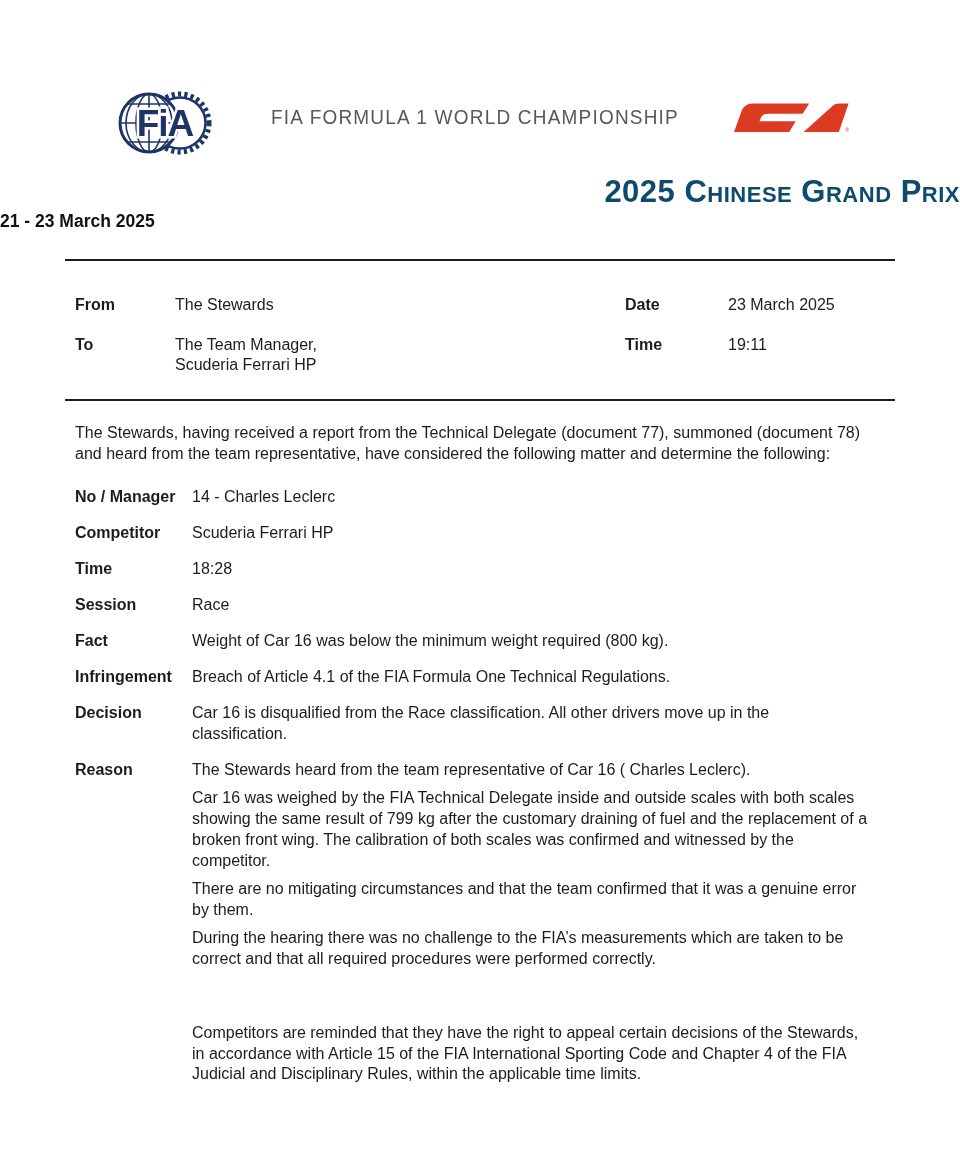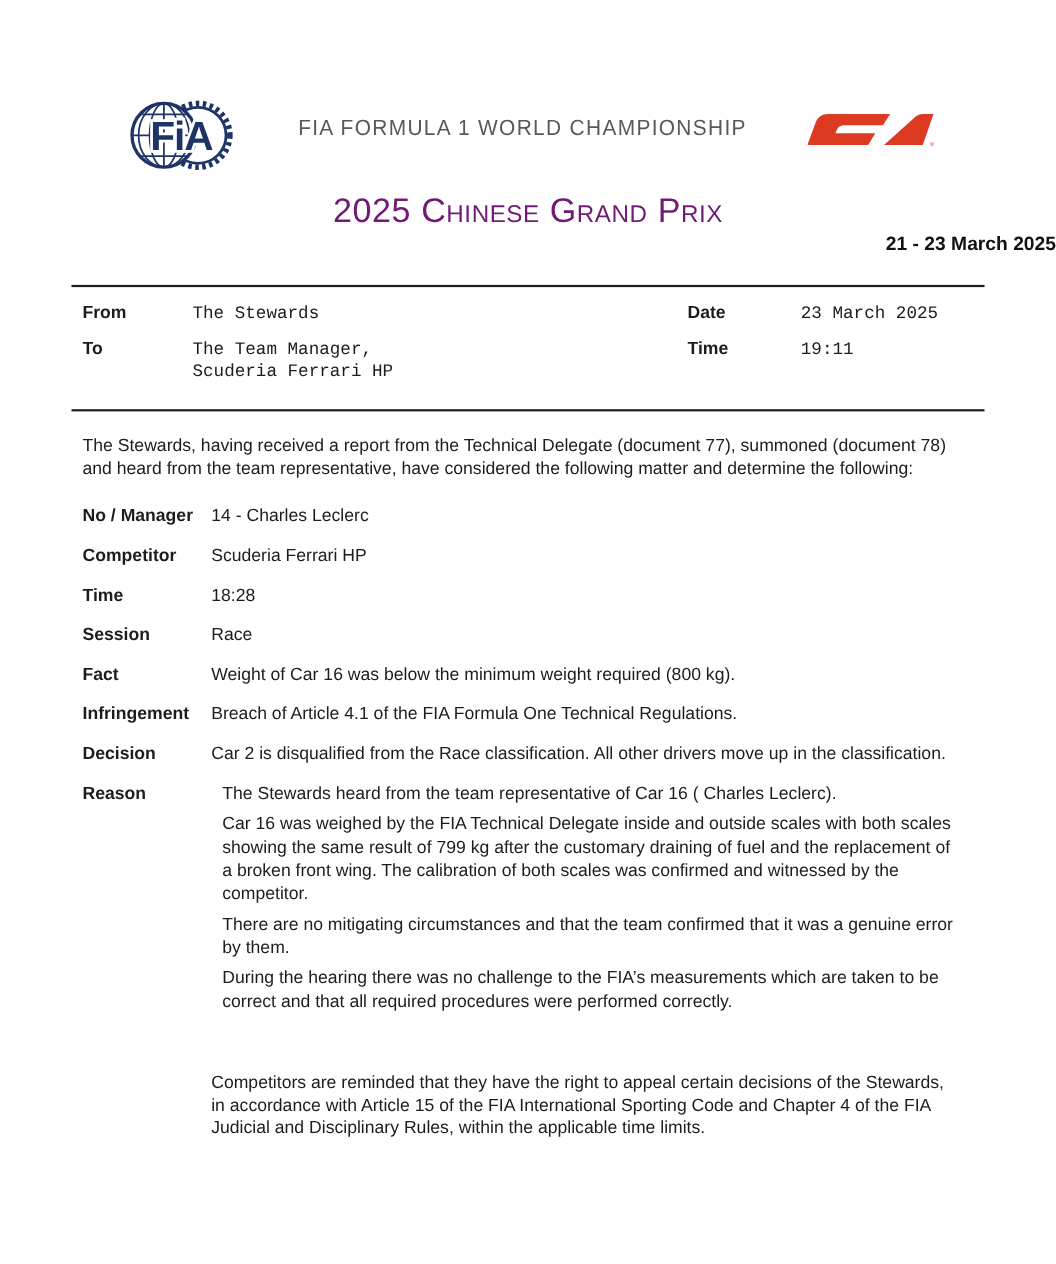--- a/index.html
+++ b/index.html
@@ -16,51 +16,51 @@
   }
   .fia-logo { flex:0 0 auto; }
   .champ-title {
     flex:1 1 auto; text-align:center; padding-top:22px;
     font-size:19px; letter-spacing:1.2px; color:#58585a;
     white-space:nowrap; transform:scaleY(1.05);
   }
   .f1-logo { flex:0 0 auto; margin-top:12px; }
   
   .event-title {
-    margin-top:12px; text-align:center;
-    font-size:31px; font-weight:normal; letter-spacing:0.5px;
-    font-variant:small-caps; color:#701a75;
+    margin-top:12px; text-align:right;
+    font-size:31px; font-weight:bold; letter-spacing:0.5px;
+    font-variant:small-caps; color:#0c4a6e;
   }
   .event-dates {
-    text-align:right; font-size:17.5px; font-weight:bold; margin-top:1px; color:#111;
+    text-align:left; font-size:17.5px; font-weight:bold; margin-top:1px; color:#111;
   }
   
   .meta {
     margin:27px 65px 0 65px;
     border-top:2px solid #1c1c1c; border-bottom:2px solid #1c1c1c;
     padding:14px 0 24px 0;
     display:flex; font-size:16px;
   }
   .meta-left { width:470px; padding-left:10px; }
   .meta-right { flex:1; padding-left:90px; }
-  .meta-row { display:flex; margin-bottom:13px; line-height:20px; }
+  .meta-row { display:flex; margin-bottom:13px; line-height:20px;margin-top:20px; }
   .meta-row:last-child { margin-bottom:0; }
   .meta-left .m-lbl { width:100px; font-weight:bold; flex-shrink:0; }
   .meta-right .m-lbl { width:103px; font-weight:bold; flex-shrink:0; }
-  .m-val { white-space:pre-line;font-family:Liberation Mono, monospace; }
+  .m-val { white-space:pre-line; }
   
   .intro {
     margin:22px 65px 0 75px; width:800px;
     font-size:16px; line-height:20.5px;
   }
   .fields { margin:22px 0 0 75px; }
   .field-row { display:flex; margin-top:15px; line-height:21px; font-size:16px; }
   .f-lbl { width:117px; font-weight:bold; flex-shrink:0; }
   .f-val { width:676px; }
-  .f-val p { margin:0 0 7px 10px; }
+  .f-val p { margin:0 0 7px 0; }
   .f-val p:last-child { margin-bottom:0; }
   .appeal {
     margin:54px 0 0 192px; width:676px;
     font-size:16px; line-height:20.5px;
   }
 </style>
 </head>
 <body>
 
 <div class="page">
@@ -149,21 +149,21 @@
       <div class="f-val">Weight of Car 16 was below the minimum weight required (800 kg).</div>
     </div>
 
     <div class="field-row">
       <div class="f-lbl">Infringement</div>
       <div class="f-val">Breach of Article 4.1 of the FIA Formula One Technical Regulations.</div>
     </div>
 
     <div class="field-row">
       <div class="f-lbl">Decision</div>
-      <div class="f-val">Car 2 is disqualified from the Race classification. All other drivers move up in the classification.</div>
+      <div class="f-val">Car 16 is disqualified from the Race classification. All other drivers move up in the classification.</div>
     </div>
 
     <div class="field-row">
       <div class="f-lbl">Reason</div>
       <div class="f-val">
         <p>The Stewards heard from the team representative of Car 16 ( Charles Leclerc).</p>
         <p>Car 16 was weighed by the FIA Technical Delegate inside and outside scales with both scales showing the same result of 799 kg after the customary draining of fuel and the replacement of a broken front wing. The calibration of both scales was confirmed and witnessed by the competitor.</p>
         <p>There are no mitigating circumstances and that the team confirmed that it was a genuine error by them.</p>
         <p>During the hearing there was no challenge to the FIA’s measurements which are taken to be correct and that all required procedures were performed correctly.</p>
       </div>

